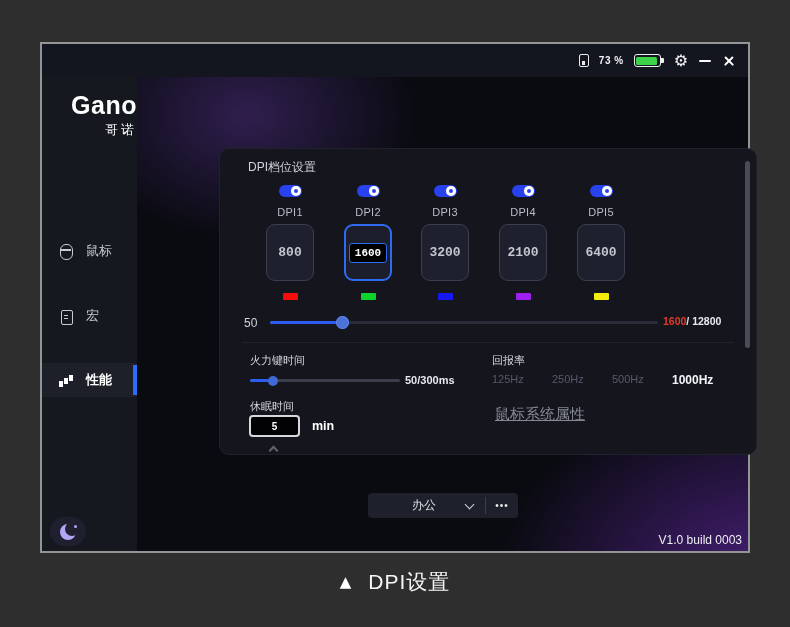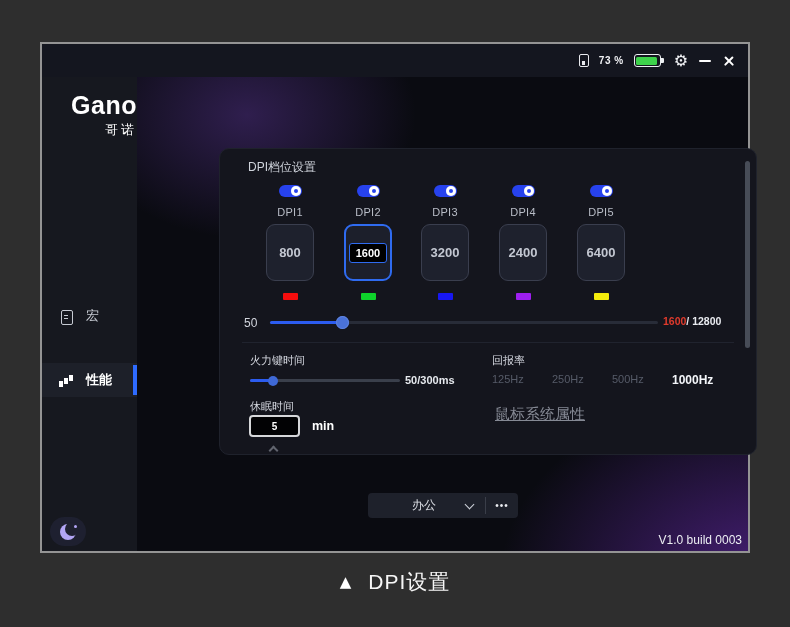--- a/index.html
+++ b/index.html
@@ -66,21 +66,21 @@
            background:#14151d; border:1px solid #1f222c; border-radius:10px;margin-left:44px; }
   .panel-title { position:absolute; left:28px; top:10px; color:#cfd3db; font-size:12px; }
   .scroll-thumb { position:absolute; right:6px; top:12px; width:5px; height:187px; background:#474c57; border-radius:3px; cursor:grab; }
 
   .dpi-col { position:absolute; top:36px; width:60px; display:flex; flex-direction:column; align-items:center; }
   .toggle { position:relative; width:23px; height:12px; border-radius:7px; background:#2742ee; cursor:pointer; }
   .toggle::after { content:""; position:absolute; right:1px; top:1px; width:10px; height:10px; border-radius:50%; background:#fff;
                    box-shadow:inset 0 0 0 3px #fff, inset 0 0 0 8px #2742ee; }
   .dpi-label { margin-top:9px; color:#b9bdc7; font-size:11px; letter-spacing:.3px; }
   .dpi-box { margin-top:6px; width:48px; height:57px; border-radius:9px; background:#1e212d; border:1px solid #3a3e4e;
-             display:flex; align-items:center; justify-content:center; color:#c3c7d1; font-size:13px; font-weight:bold; cursor:pointer; }
+             display:flex; align-items:center; justify-content:center; color:#c3c7d1; font-size:13px; font-weight:bold; cursor:pointer;font-family:Liberation Mono, monospace; }
   .dpi-box.sel { border:2px solid #2f6bf0; background:#1c1f2b; }
   .dpi-input { width:38px; height:20px; background:#000; border:1px solid #2f6bf0; border-radius:3px;
                display:flex; align-items:center; justify-content:center; color:#fff; font-size:11px; font-weight:bold; }
   .swatch { margin-top:12px; width:15px; height:7px; border-radius:1px; }
 
   .min-label { position:absolute; left:24px; top:167px; color:#d2d5dd; font-size:12px; }
   .track { position:absolute; left:50px; top:172px; width:388px; height:3px; background:#282c38; border-radius:2px; cursor:pointer; }
   .track .fill { position:absolute; left:0; top:0; bottom:0; width:72px; background:#2c5cf0; border-radius:2px; }
   .track .knob { position:absolute; left:66px; top:-5px; width:13px; height:13px; border-radius:50%;
                  background:#4a72d8; border:1px solid #7d9bе8; box-shadow:0 0 0 1px #5e83e0 inset; cursor:grab; }
@@ -143,20 +143,24 @@
           <div class="x2"></div>
         </div>
     </div>
 
     <div class="sidebar">
       <div class="logo">
         <div class="logo-row"><span>Gano</span><span class="logo-mark">’</span></div>
         <div class="logo-sub">哥诺</div>
       </div>
 
+      <div class="nav-item" style="top:157px">
+        <span class="ic ic-mouse"></span>
+        <span class="nav-label">鼠标</span>
+      </div>
       <div class="nav-item" style="top:222px">
         <span class="ic ic-doc"></span>
         <span class="nav-label">宏</span>
       </div>
       <div class="nav-item active" style="top:286px">
         <span class="ic ic-bars"></span>
         <span class="nav-label">性能</span>
       </div>
 
       <div class="moon-pill">
@@ -192,21 +196,21 @@
           <div class="dpi-label">DPI3</div>
           <div class="dpi-box">
               <span>3200</span>
             </div>
           <div class="swatch" style="background-color: rgb(23, 23, 242);"></div>
         </div>
         <div class="dpi-col" style="left:273px">
           <div class="toggle"></div>
           <div class="dpi-label">DPI4</div>
           <div class="dpi-box">
-              <span>2400</span>
+              <span>2100</span>
             </div>
           <div class="swatch" style="background-color: rgb(158, 31, 240);"></div>
         </div>
         <div class="dpi-col" style="left:351px">
           <div class="toggle"></div>
           <div class="dpi-label">DPI5</div>
           <div class="dpi-box">
               <span>6400</span>
             </div>
           <div class="swatch" style="background-color: rgb(244, 236, 12);"></div>

